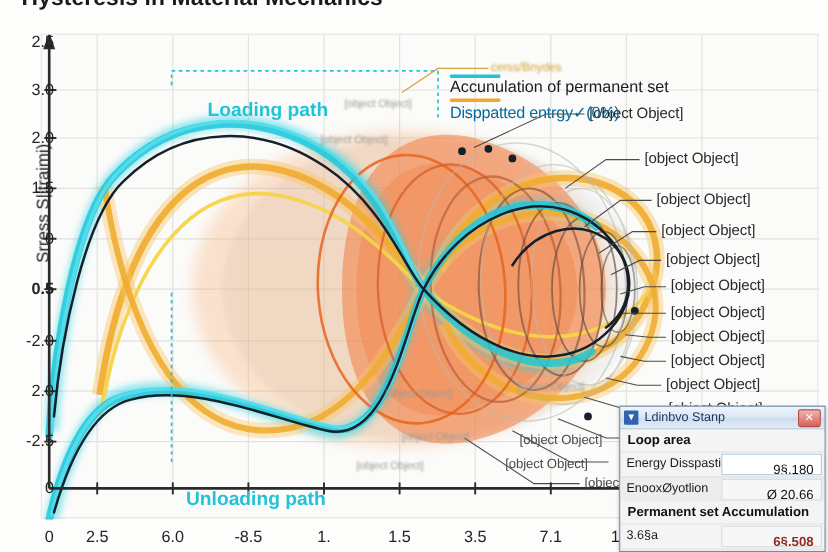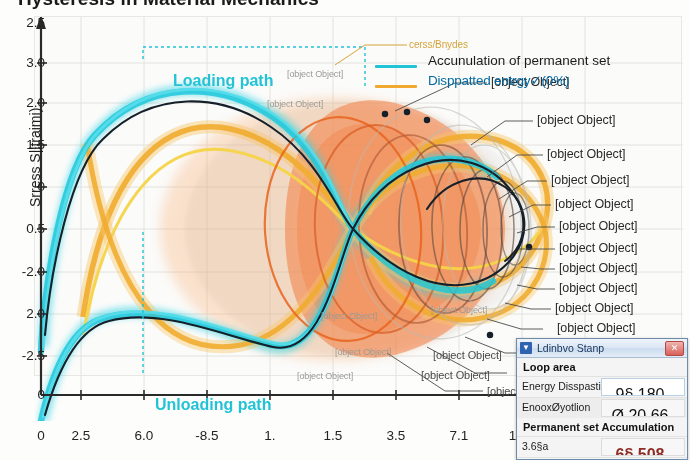--- a/index.html
+++ b/index.html
@@ -29,23 +29,23 @@
     color: #1a1a1a;
     letter-spacing: 0.1px;
     white-space: nowrap;
     filter: blur(0.35px);
   }
 
   
   #plot-panel {
     position: absolute;
     left: 34px;
-    top: 16px;
+    top: 28px;
     width: 648px;
-    height: 360px;
+    height: 404px;
     background: #fbfbfa;
     border: 1px solid #e7e7e4;
     box-sizing: border-box;
   }
   #plot-svg {
     position: absolute;
     left: 0;
     top: 0;
   }
 
@@ -82,23 +82,24 @@
 
   
   #legend {
     position: absolute;
     left: 340px;
     top: 33px;
     z-index: 12;
   }
   .legend-row {
     display: flex;
-    align-items: flex-end;
+    align-items: flex-start;
     height: 18px;
     margin-bottom: 2px;
+    flex-direction: column;
   }
   .legend-swatch {
     width: 42px;
     height: 3px;
     border-radius: 1px;
     margin-right: 11px;
     flex: none;
   }
   .legend-text {
     font-size: 13.5px;
@@ -228,23 +229,23 @@
     font-size: 10.5px;
     color: #1b1b1b;
     padding: 3px 3px 0 5px;
     box-sizing: border-box;
     white-space: nowrap;
     overflow: hidden;
     filter: blur(0.35px);
   }
   .kv-val {
     flex: 1;
-    font-size: 16px;
+    font-size: 11px;
     color: #111;
-    text-align: center;
+    text-align: right;
     padding: 7px 6px 0 0;
     background: #fff;
     border: 1px solid #b9cfe3;
     box-sizing: border-box;
     margin: 1px 2px 1px 0;
     white-space: nowrap;
     overflow: hidden;
     filter: blur(0.35px);
   }
   .kv-val.plain {
@@ -434,21 +435,21 @@
           <line x1="550" y1="373" x2="550" y2="383"></line>
         </g>
       </g>
     </svg>
 
     <div class="ytick" style="top:-2px;">2.5</div>
     <div class="ytick" style="top:38px;">3.0</div>
     <div class="ytick" style="top:78px;">2.0</div>
     <div class="ytick" style="top:120px;">1.5</div>
     <div class="ytick" style="top:162px;">0</div>
-    <div class="ytick" style="top:204px;">0.5</div>
+    <div class="ytick" style="top:204px;font-weight:bold;">0.5</div>
     <div class="ytick" style="top:247px;">-2.0</div>
     <div class="ytick" style="top:289px;">2.0</div>
     <div class="ytick" style="top:331px;">-2.5</div>
     <div class="ytick" style="top:370px;">0</div>
     <div id="ylabel">Srress S|ltraimi)</div>
 
     <div class="xtick" style="left:-16px;">0</div>
     <div class="xtick" style="left:24px;">2.5</div>
     <div class="xtick" style="left:87px;">6.0</div>
     <div class="xtick" style="left:150px;">-8.5</div>

